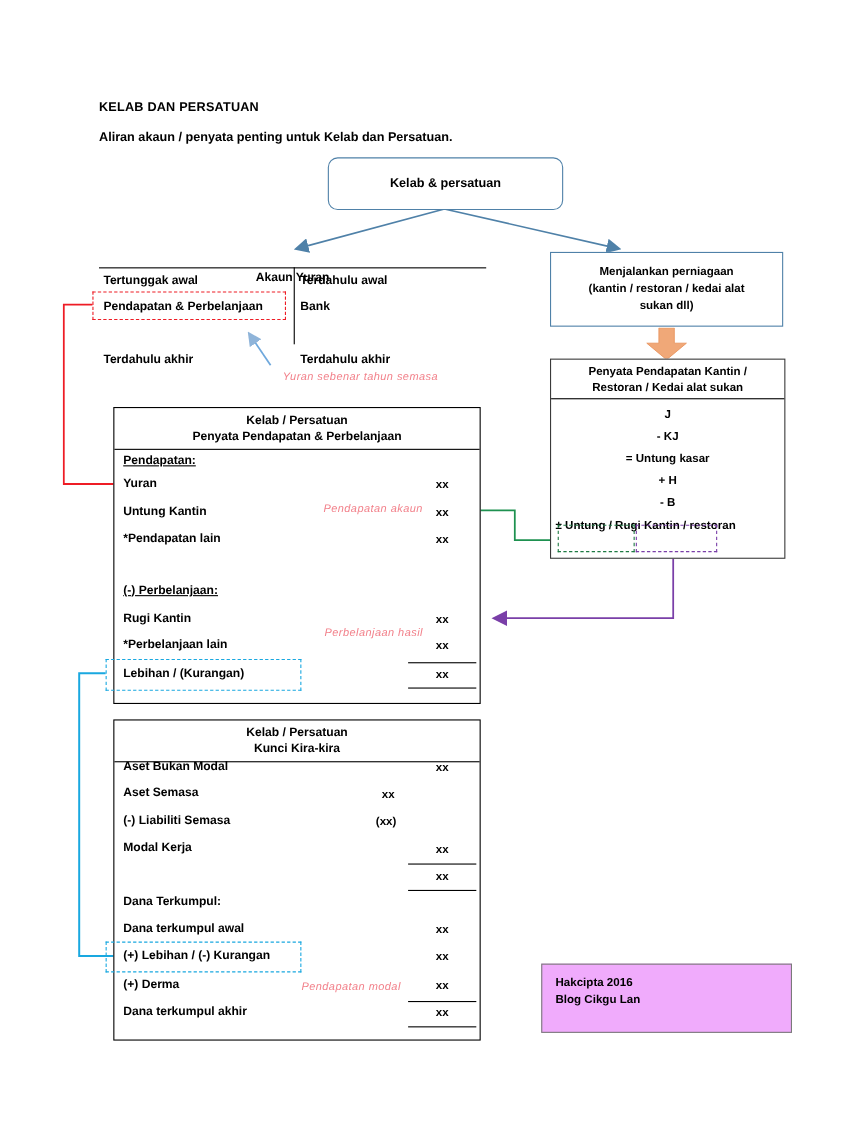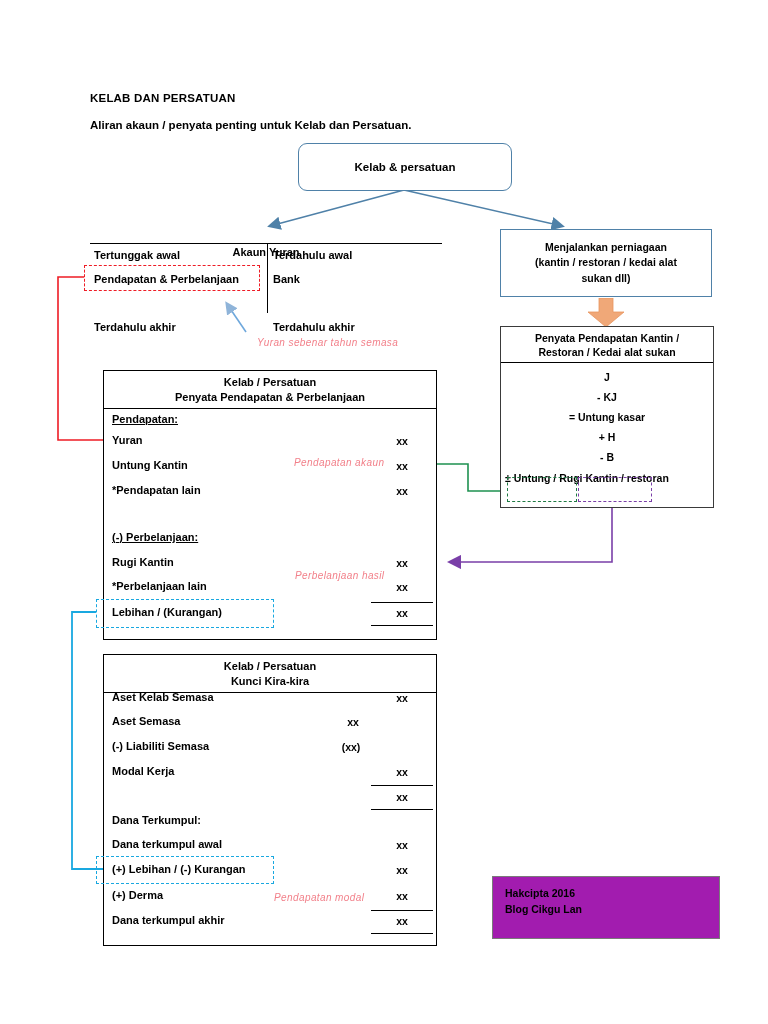--- a/index.html
+++ b/index.html
@@ -89,21 +89,21 @@
     border:1.4px solid #000;background:#fff;box-sizing:border-box;
   }
   #kkk-box .hdr{
     text-align:center;font-size:11px;font-weight:bold;line-height:1.35;
     padding:4px 0 3px;border-bottom:1.4px solid #000;
   }
 
   
   #copyright{
     left:492px;top:872px;width:228px;height:63px;
-    border:1.4px solid #7a7a7a;background:#a21caf;box-sizing:border-box;
+    border:1.4px solid #7a7a7a;background:#f0abfc;box-sizing:border-box;
     padding:8px 0 0 12px;font-size:10.5px;font-weight:bold;line-height:1.55;
   }
 
   
   .hand{
     position:absolute;color:#f2808a;font-size:10px;
     font-family:Liberation Sans, sans-serif;font-style:italic;letter-spacing:.4px;
     white-space:nowrap;
     margin-left:36px;
   }
@@ -235,21 +235,21 @@
   <div class="abs" style="left:371px;top:598px;width:62px;border-top:1.2px solid #000;"></div>
   <div class="abs" style="left:371px;top:621px;width:62px;border-top:1.2px solid #000;"></div>
   <div class="abs" id="dash-lebihan"></div>
 
   <div class="abs" id="kkk-box">
     <div class="hdr">
       <span>Kelab / Persatuan</span><br>
       <span>Kunci Kira-kira</span>
     </div>
   </div>
-  <div class="row" style="left:112px;top:687px;">Aset Kelab Semasa</div>
+  <div class="row" style="left:112px;top:687px;">Aset Bukan Modal</div>
   <div class="amt" style="left:387px;top:688px;">xx</div>
   <div class="row" style="left:112px;top:711px;">Aset Semasa</div>
   <div class="amt" style="left:338px;top:712px;">xx</div>
   <div class="row" style="left:112px;top:736px;">(-) Liabiliti Semasa</div>
   <div class="amt" style="left:336px;top:737px;">(xx)</div>
   <div class="row" style="left:112px;top:761px;">Modal Kerja</div>
   <div class="amt" style="left:387px;top:762px;">xx</div>
   <div class="abs" style="left:371px;top:781px;width:62px;border-top:1.2px solid #000;"></div>
   <div class="amt" style="left:387px;top:787px;">xx</div>
   <div class="abs" style="left:371px;top:805px;width:62px;border-top:1.2px solid #000;"></div>

